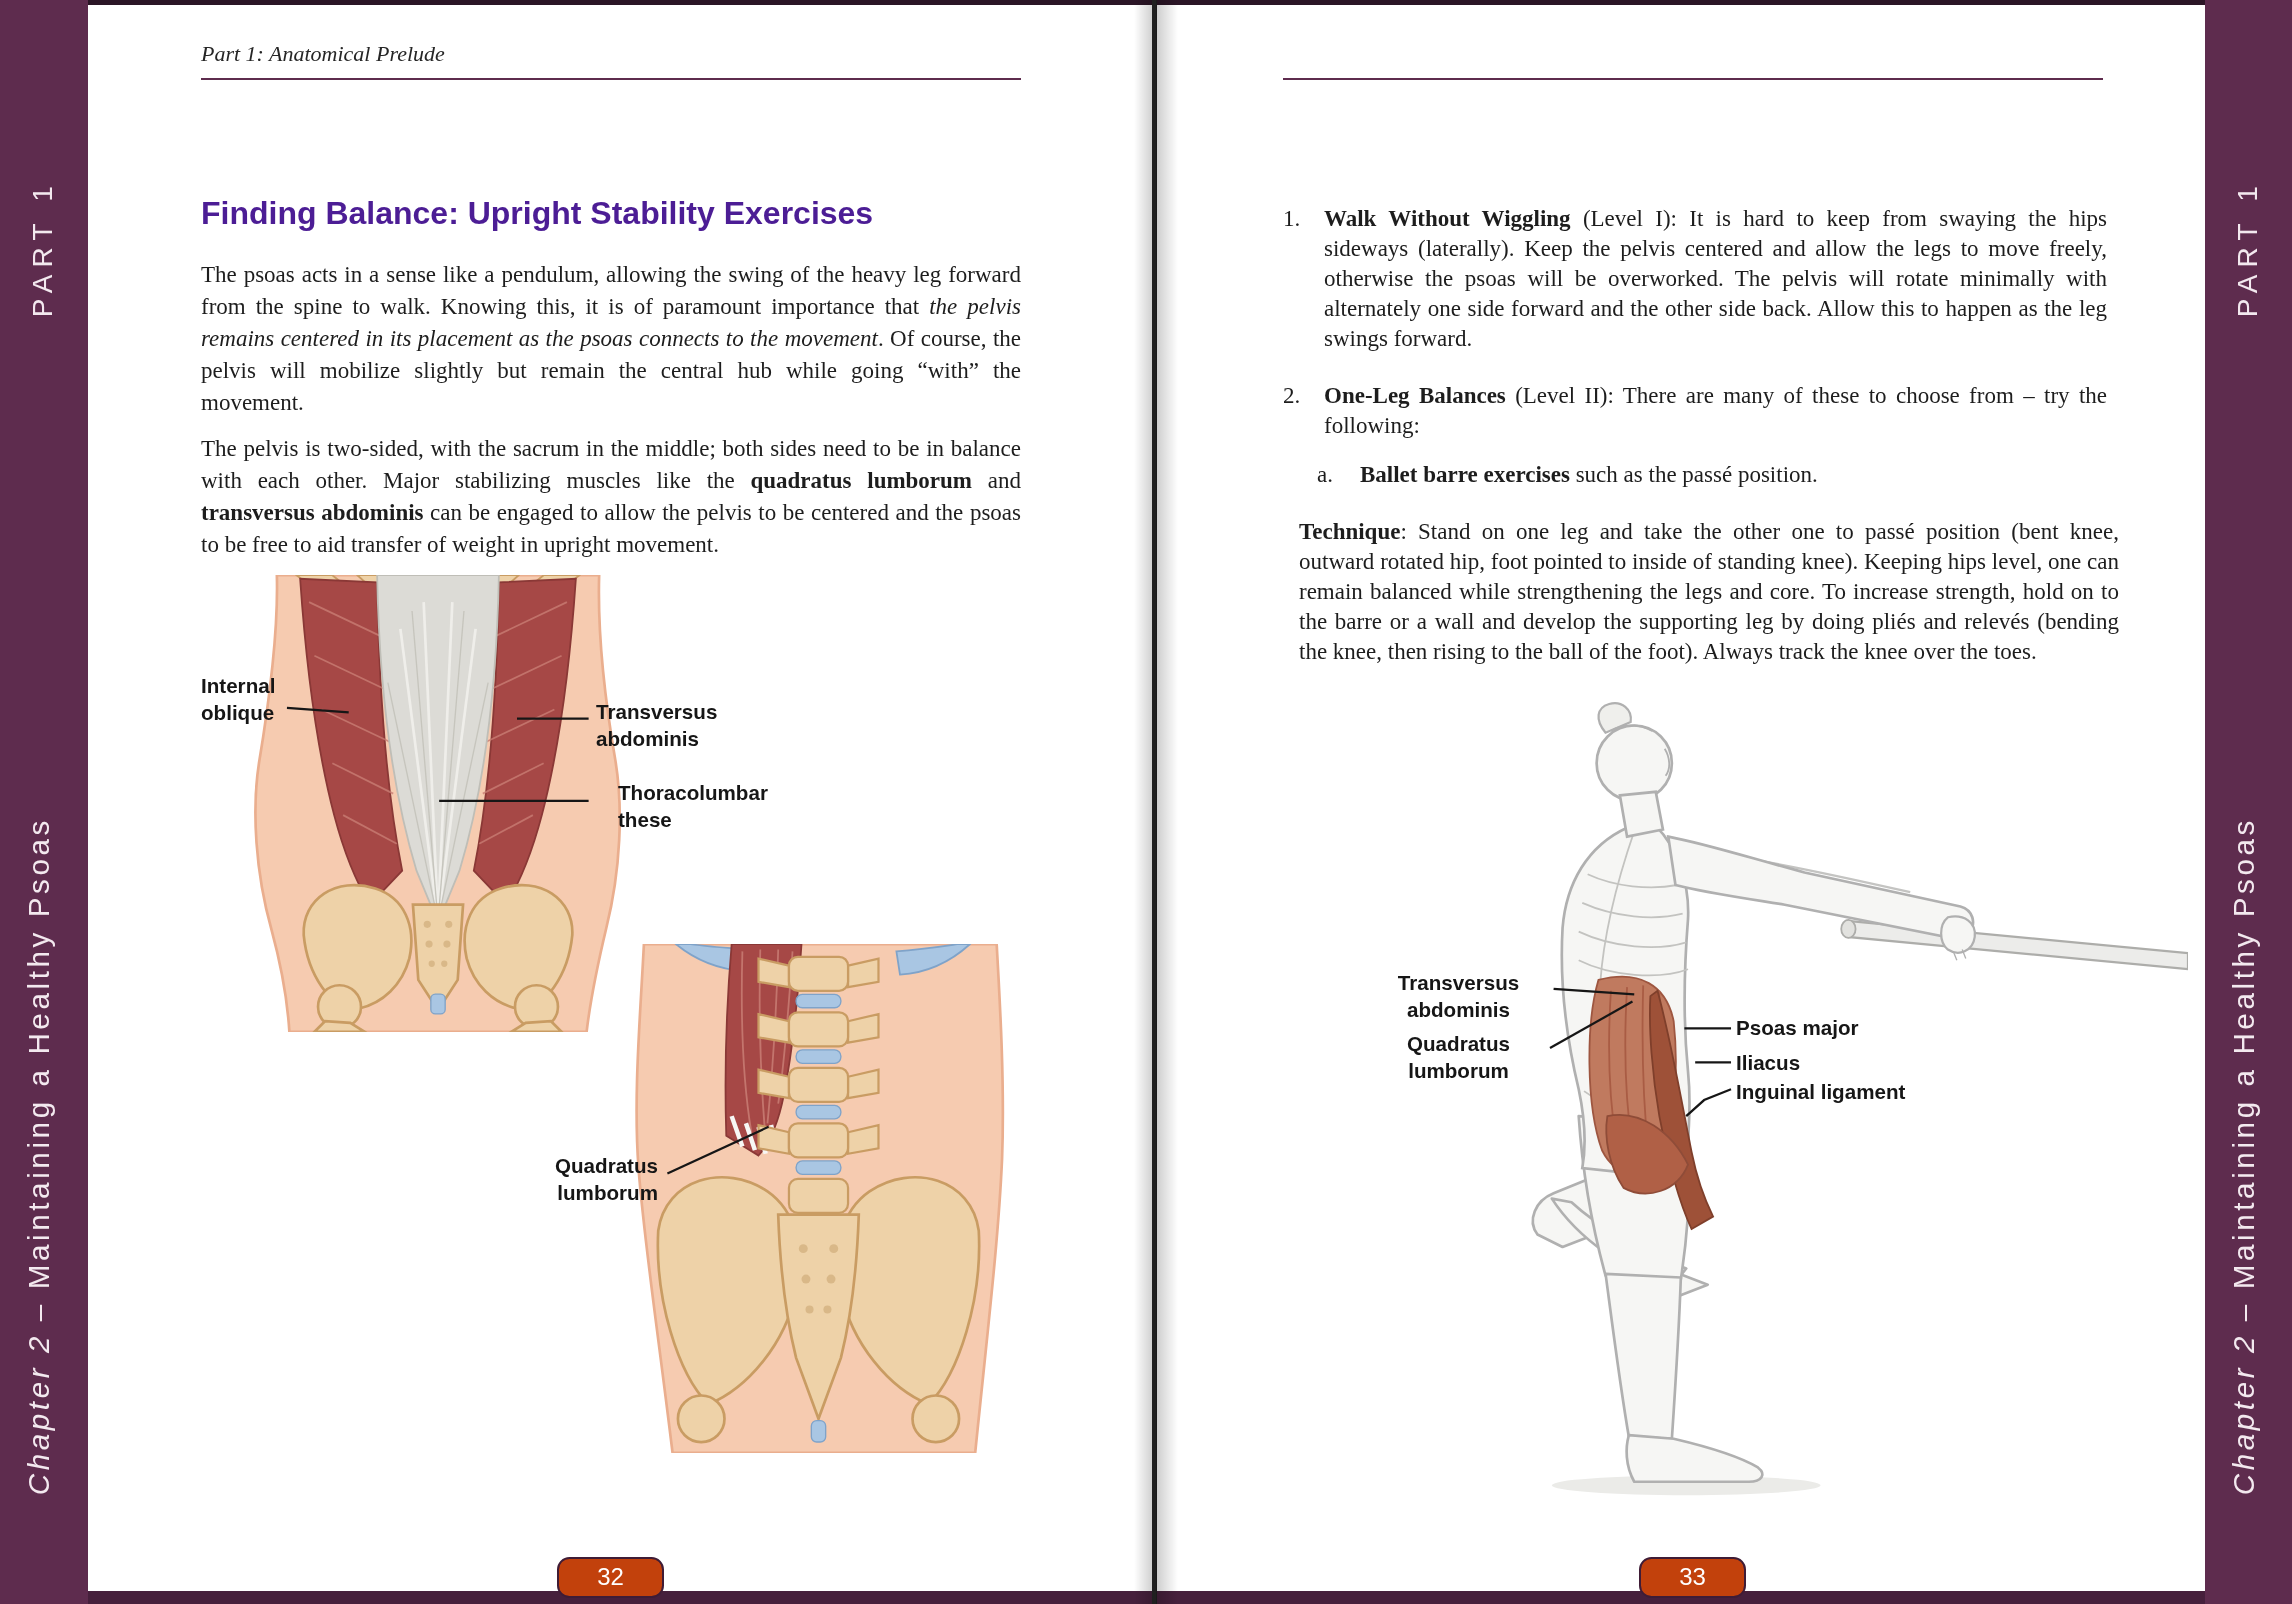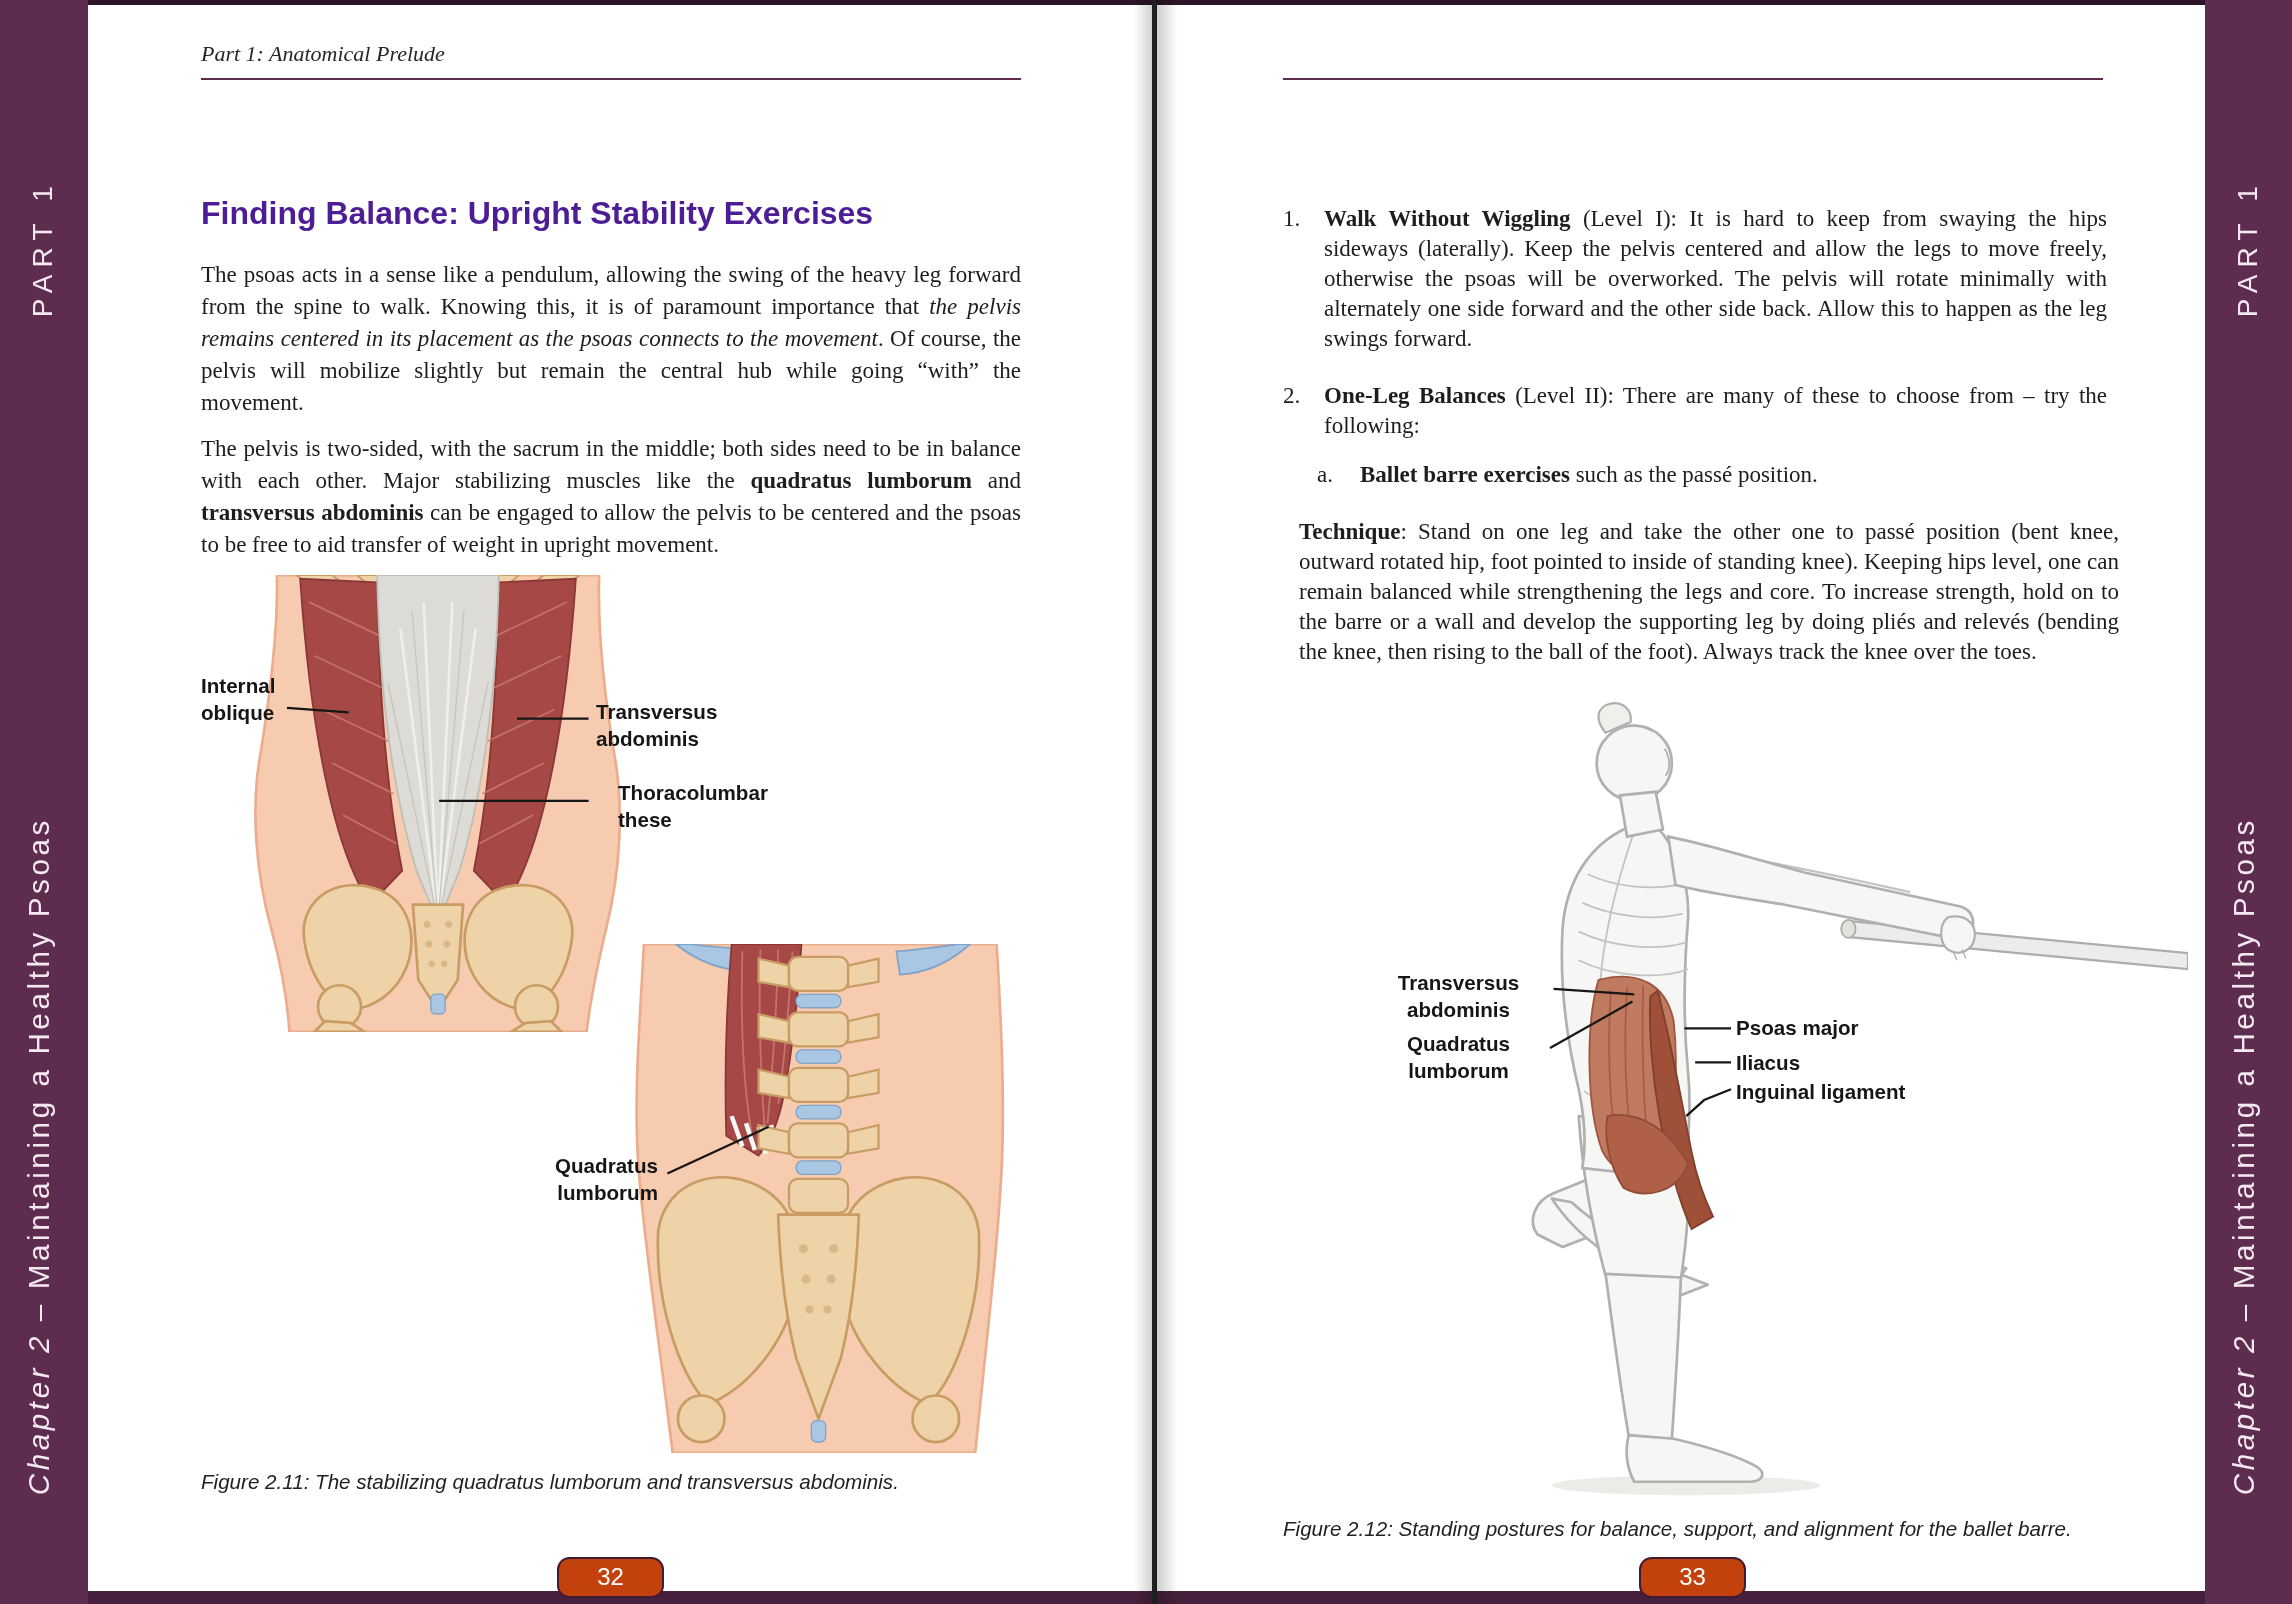--- a/index.html
+++ b/index.html
@@ -228,21 +228,20 @@
       <div class="anlabel" style="left:395px;top:204px;width:179px;margin-left:22px;">
         <div>Thoracolumbar</div>
         <div>these</div>
       </div>
       <div class="anlabel" style="left:305px;top:577px;width:152px;text-align:right;">
         <div>Quadratus</div>
         <div>lumborum</div>
       </div>
     </div>
 
-    <div class="caption cap1">Figure 2.11: The stabilizing quadratus lumborum and transversus abdominis.</div>
     <div class="badge badge-l">32</div>
   </div>
 
   <div class="page page-right">
     <div class="head-rule" style="left:124px;width:820px;"></div>
 
     <div class="listitem li1">
       <div class="num">1.</div>
       <div class="li-text"><span class="bd">Walk Without Wiggling</span><span> (Level I): It is hard to keep from swaying the hips sideways (laterally). Keep the pelvis centered and allow the legs to move freely, otherwise the psoas will be overworked. The pelvis will rotate minimally with alternately one side forward and the other side back. Allow this to happen as the leg swings forward.</span></div>
     </div>
@@ -331,21 +330,20 @@
       </div>
       <div class="anlabel" style="left:86px;top:335px;width:179px;text-align:center;">
         <div>Quadratus</div>
         <div>lumborum</div>
       </div>
       <div class="anlabel" style="left:453px;top:319px;width:233px;">Psoas major</div>
       <div class="anlabel" style="left:453px;top:354px;width:233px;">Iliacus</div>
       <div class="anlabel" style="left:453px;top:383px;width:269px;">Inguinal ligament</div>
     </div>
 
-    <div class="caption cap2">Figure 2.12: Standing postures for balance, support, and alignment for the ballet barre.</div>
     <div class="badge badge-r">33</div>
   </div>
 
   <div class="gutter-shade-l"></div>
   <div class="gutter"></div>
   <div class="gutter-shade-r"></div>
 
 </div>
 
 

